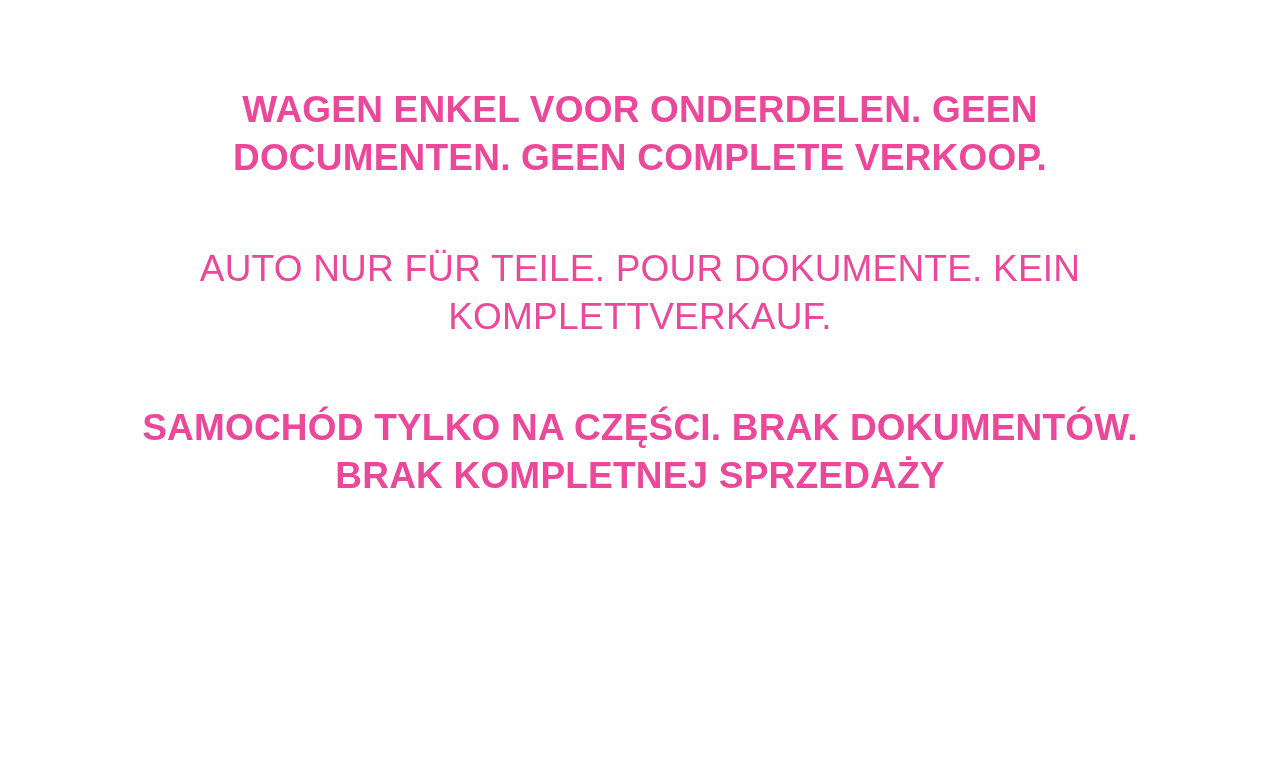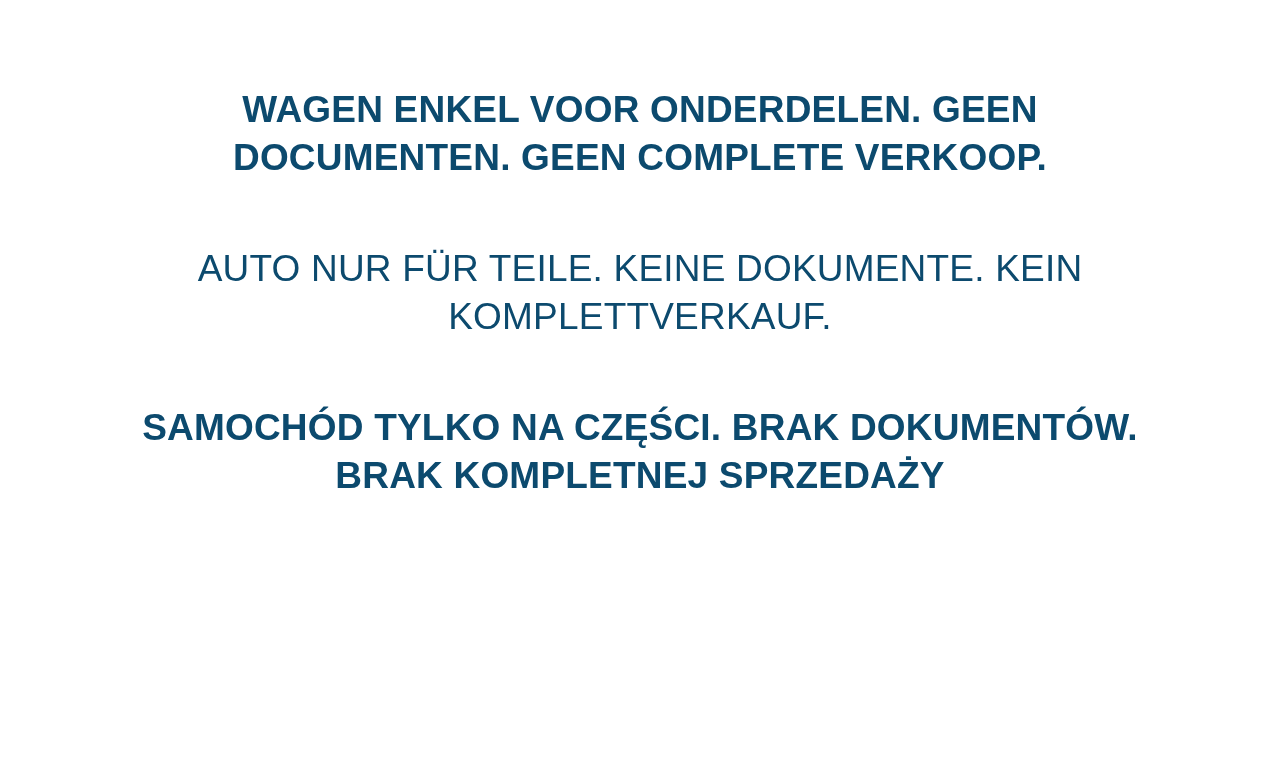--- a/index.html
+++ b/index.html
@@ -23,21 +23,21 @@
     flex-direction: column;
     align-items: center;
     justify-content: flex-start;
     background: #ffffff;
   }
   .notice-block {
     width: 100%;
     text-align: center;
     line-height: 1.30;
     letter-spacing: 0.2px;
-    color: #0c4a6e;
+    color: #ec4899;
   }
   .notice-block.bold {
     font-weight: bold;
     font-size: 37px;
     margin-bottom: 26px;
   }
   .notice-block.regular {
     font-weight: normal;
     font-size: 37px;
     margin-bottom: 26px;
@@ -47,17 +47,17 @@
 </style>
 </head>
 <body>
 
 <div class="page">
 
   <p class="notice-block bold nl">WAGEN ENKEL VOOR ONDERDELEN. GEEN DOCUMENTEN. GEEN COMPLETE VERKOOP.</p>
 
 
 
-  <p class="notice-block regular de">AUTO NUR FÜR TEILE. KEINE DOKUMENTE. KEIN KOMPLETTVERKAUF.</p>
+  <p class="notice-block regular de">AUTO NUR FÜR TEILE. POUR DOKUMENTE. KEIN KOMPLETTVERKAUF.</p>
 
   <p class="notice-block bold pl">SAMOCHÓD TYLKO NA CZĘŚCI. BRAK DOKUMENTÓW. BRAK KOMPLETNEJ SPRZEDAŻY</p>
 
 </div>
 
 </body></html>

